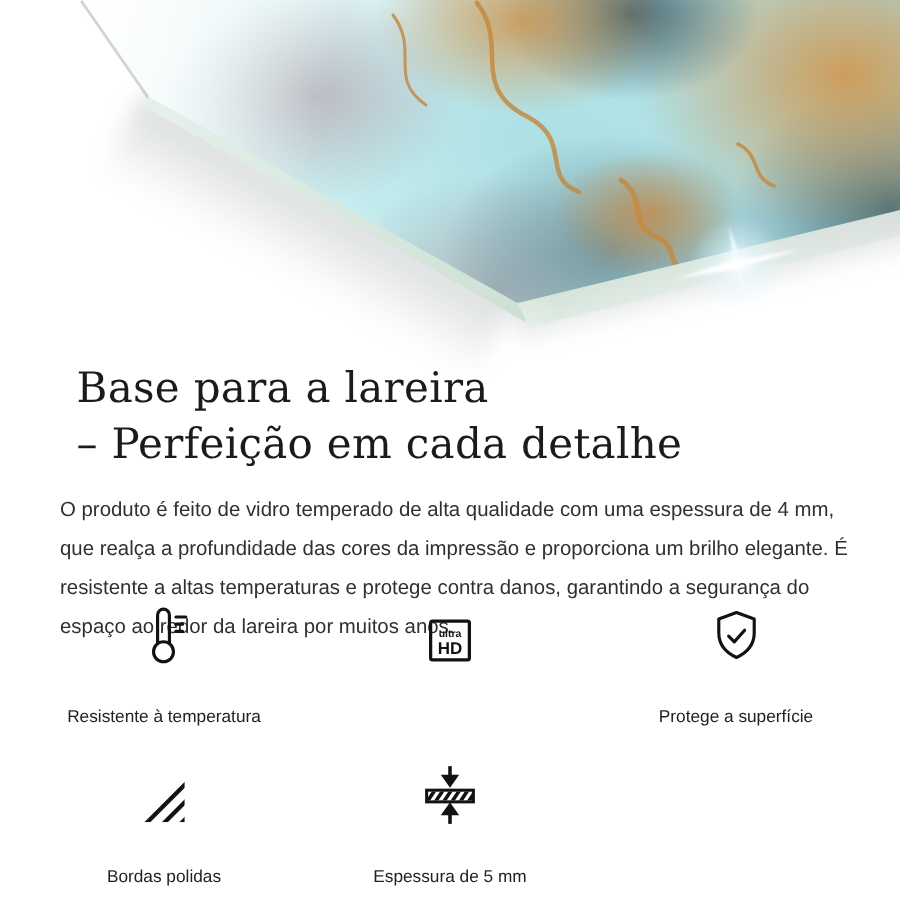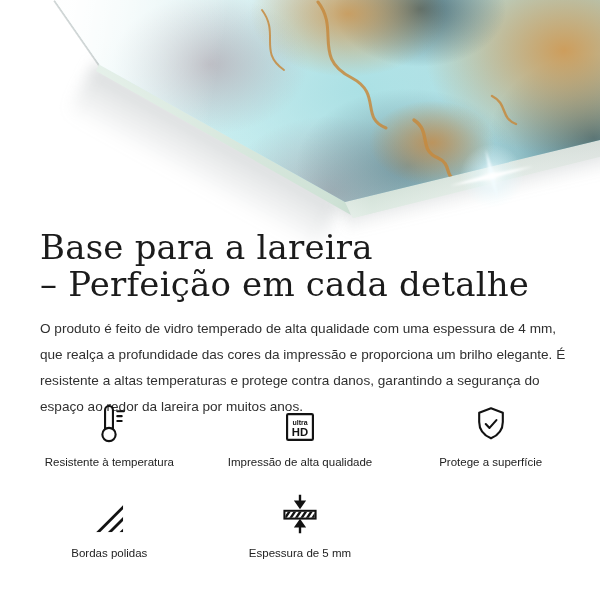--- a/index.html
+++ b/index.html
@@ -66,44 +66,44 @@
       radial-gradient(260px 180px at 40% 60%, rgba(200,238,240,.9), rgba(200,238,240,0) 75%),
       linear-gradient(115deg, #f6fbfa 0%, #dff2f3 30%, #b9e4e8 62%, #9fd6de 100%);
   }
   .glass-face svg.veins { position: absolute; inset: 0; }
 
   .sparkle { position: absolute; left: 447px; top: 131px; width: 90px; height: 90px; }
 
   
   .content { position: absolute; left: 40px; right: 34px; top: 229px; }
   .title {
-    margin: 0;
+    margin: 11px;
     font-family: "DejaVu Serif", "Liberation Serif", serif;
     font-weight: 400;
-    font-size: 34px;
+    font-size: 28px;
     line-height: 37px;
     color: #1b1b1b;
     letter-spacing: .2px;
   }
   .desc {
     margin: 13px 0 0 0;
     font-size: 13.6px;
     line-height: 26px;
     color: #303030;
   }
 
   
   .features {
     position: absolute; left: 0; right: 0; top: 397px;
     display: grid;
     grid-template-columns: repeat(3, 1fr);
     row-gap: 20px;
     padding: 0 14px;
   }
-  .feature { display: flex; flex-direction: column; align-items: center; }
+  .feature { display: flex; flex-direction: column; align-items: center; gap: 16px; }
   .icon-box { height: 50px; display: flex; align-items: flex-end; justify-content: center; }
   .feature-label {
     margin-top: 9px;
     font-size: 11.5px;
     color: #222222;
     text-align: left;
     white-space: nowrap;
   }
   .ico { display: block; }
 </style>
@@ -172,21 +172,20 @@
   </div>
 
   <div class="feature">
     <div class="icon-box">
       <svg class="ico" width="40" height="40" viewBox="0 0 48 48">
         <rect x="8.5" y="8.5" width="31" height="31" rx="1.5" fill="none" stroke="#121212" stroke-width="2.6"></rect>
         <text x="24" y="21" text-anchor="middle" font-family="Liberation Sans, sans-serif" font-size="8.4" font-weight="700" fill="#121212">ultra</text>
         <text x="24" y="34.5" text-anchor="middle" font-family="Liberation Sans, sans-serif" font-size="13.6" font-weight="700" fill="#121212">HD</text>
       </svg>
     </div>
-    <div class="feature-label">Impressão de alta qualidade</div>
   </div>
 
   <div class="feature">
     <div class="icon-box">
       <svg class="ico" width="42" height="45" viewBox="0 0 48 48">
         <g fill="none" stroke="#121212" stroke-width="2.4" stroke-linecap="round" stroke-linejoin="round">
           <path d="M24 5.5 L37.5 10.5 V21 c0 9.3 -6.2 15.5 -13.5 18.8 C16.7 36.5 10.5 30.3 10.5 21 V10.5 Z"></path>
           <path d="M18 23.5 l4.3 4.4 L30.2 19"></path>
         </g>
       </svg>

